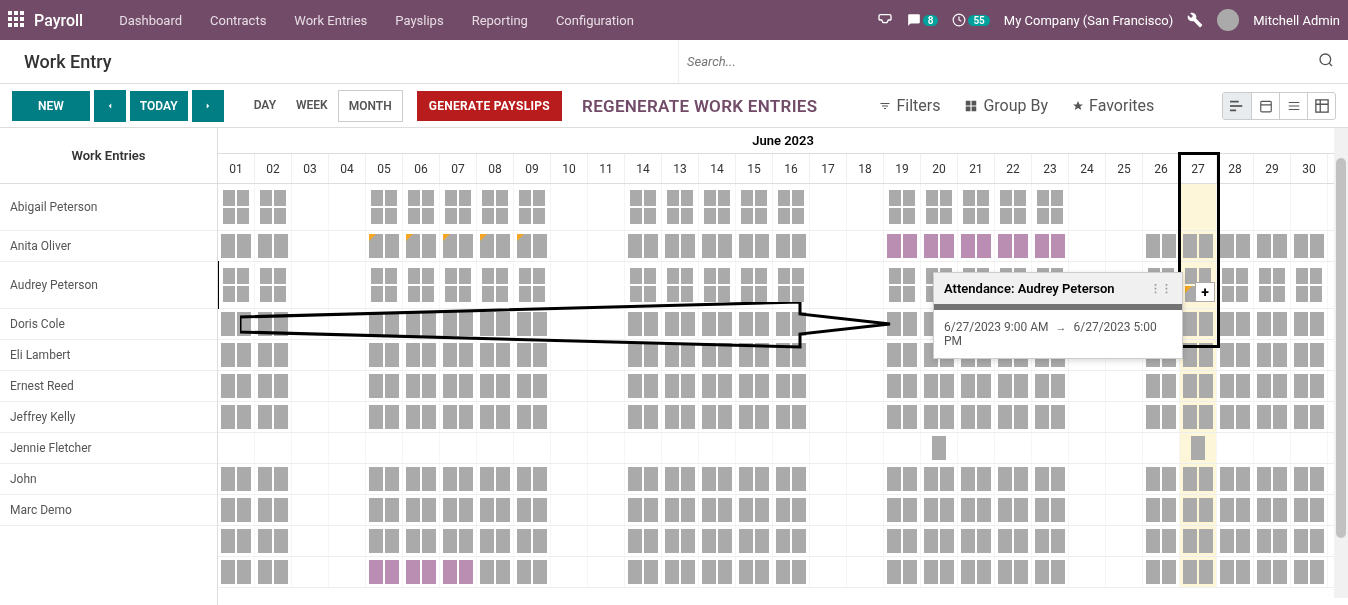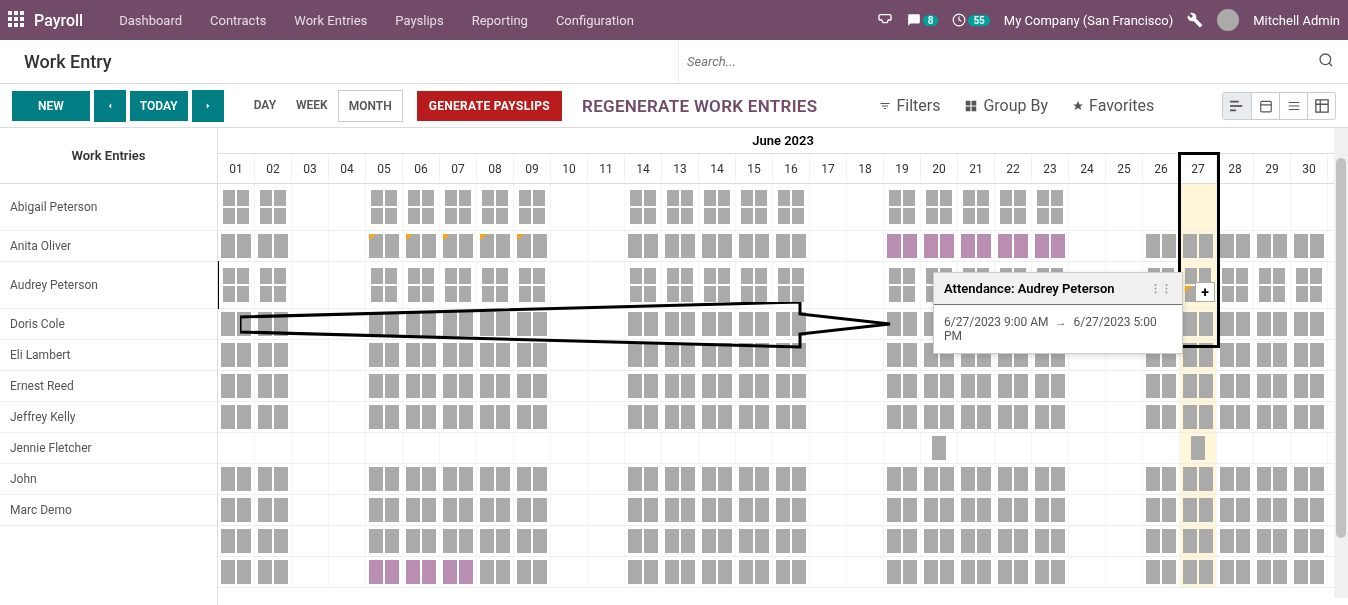--- a/index.html
+++ b/index.html
@@ -68,21 +68,21 @@
 
 
 .hl-box { position: absolute; border: 3px solid #000; pointer-events: none; z-index: 5; }
 .hl27 { left: 960px; top: -32px; width: 42px; height: 196px; }
 .hlAudrey { left: -217px; top: 77px; width: 218px; height: 48px; }
 
 .arrow-svg { position: absolute; left: 22px; top: 118px; z-index: 6; pointer-events: none; }
 
 
 .tooltip { position: absolute; left: 715px; top: 88px; width: 250px; background: #fff; border: 1px solid #ccc; box-shadow: 0 2px 6px rgba(0,0,0,0.15); z-index: 10; }
-.tooltip .tt-head { background: #f0f0f0; padding: 8px 10px; font-size: 13px; font-weight: 600; border-bottom: 1px solid #737373; display:flex; justify-content:space-between; align-items:center;}
+.tooltip .tt-head { background: #f0f0f0; padding: 8px 10px; font-size: 13px; font-weight: 600; border-bottom: 6px solid #737373; display:flex; justify-content:space-between; align-items:center;}
 .tooltip .tt-body { padding: 10px; font-size: 12px; color: #555; }
 .tooltip .tt-arrow { font-size: 11px; margin: 0 4px; }
 .plus-btn { position: absolute; left: 977px; top: 98px; width: 20px; height: 20px; border: 1px solid #aaa; background: #fff; display: flex; align-items: center; justify-content: center; font-size: 14px; font-weight: bold; cursor: pointer; z-index: 8; }
 
 
 .day27-col { position: absolute; left: 962px; top: 0; width: 37px; height: 100%; background: #fdf6d9; z-index: 0; }
 
 .scrollbar-fake { position: absolute; right: 0; top: 128px; width: 14px; height: 470px; background: #f1f1f1; }
 .scrollbar-fake .thumb { position: absolute; top: 30px; width: 10px; left: 2px; height: 380px; background: #c1c1c1; border-radius: 5px; }
 </style>

